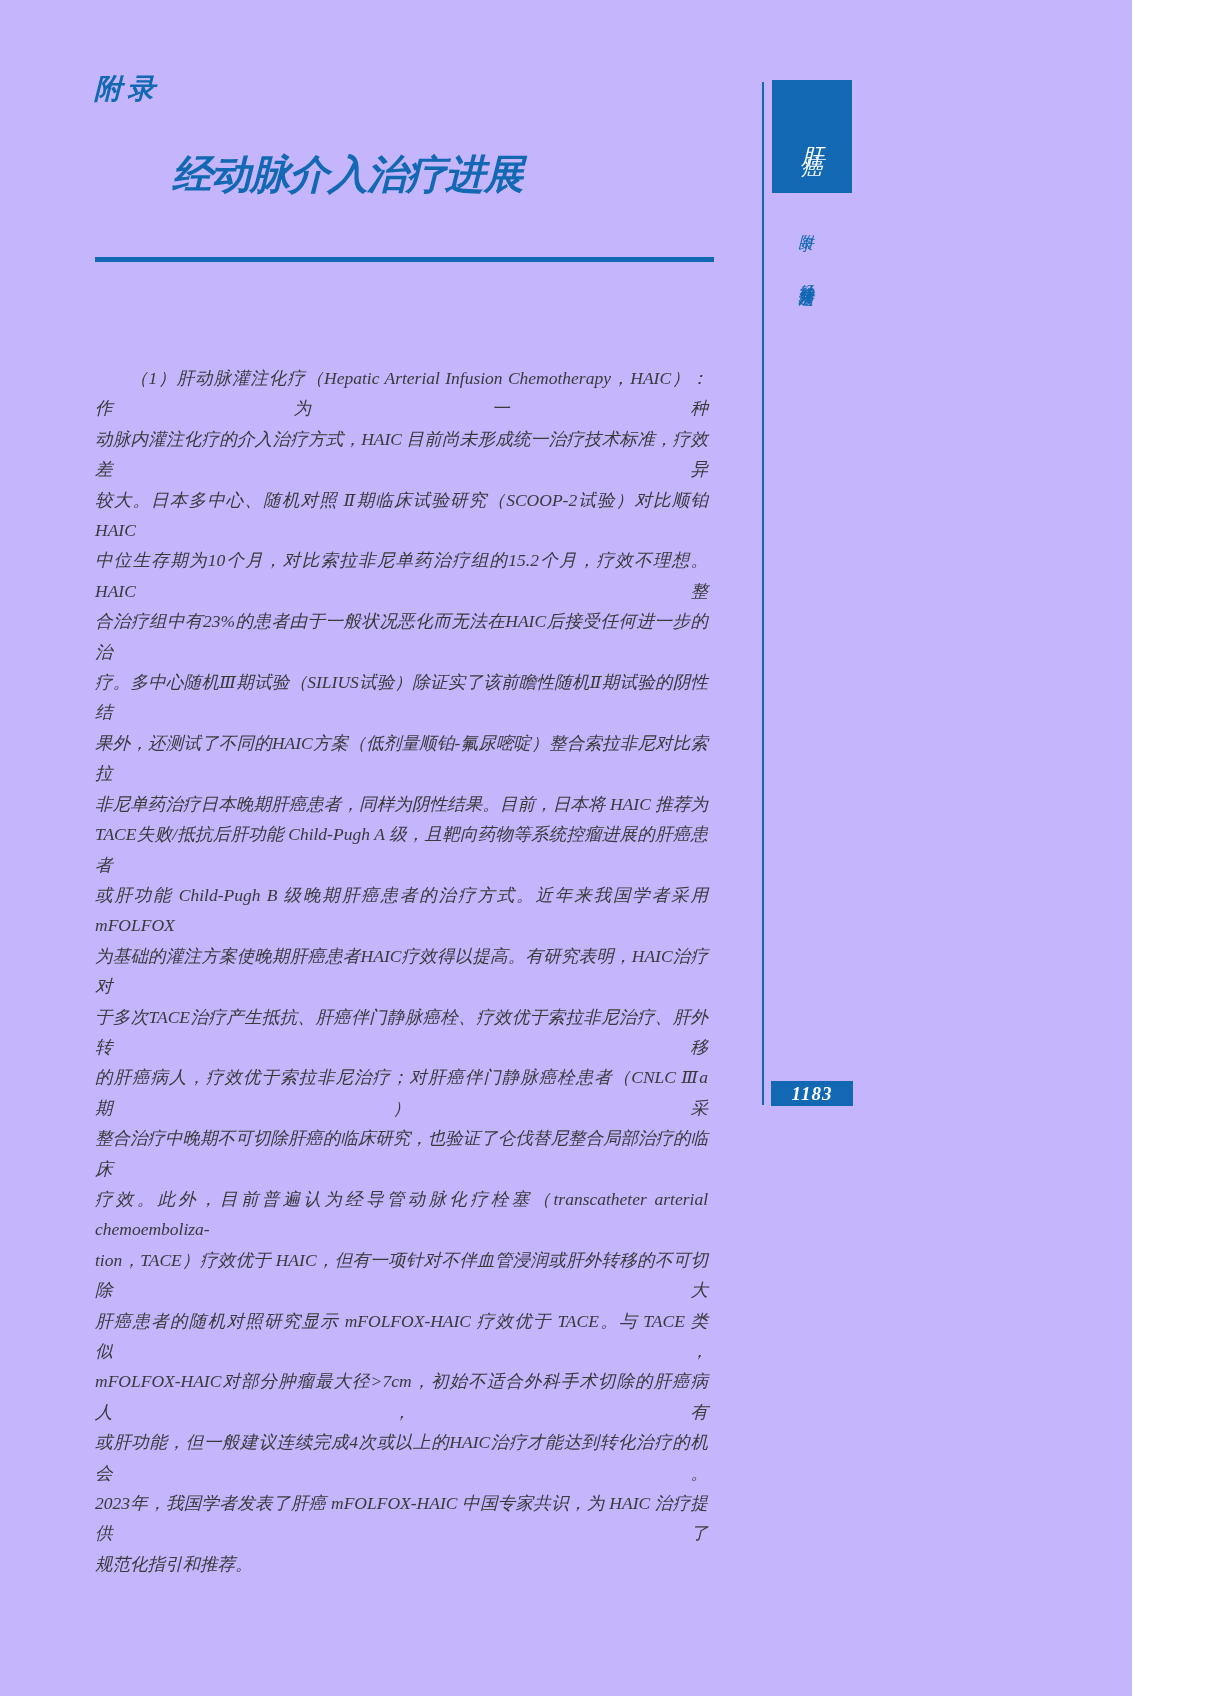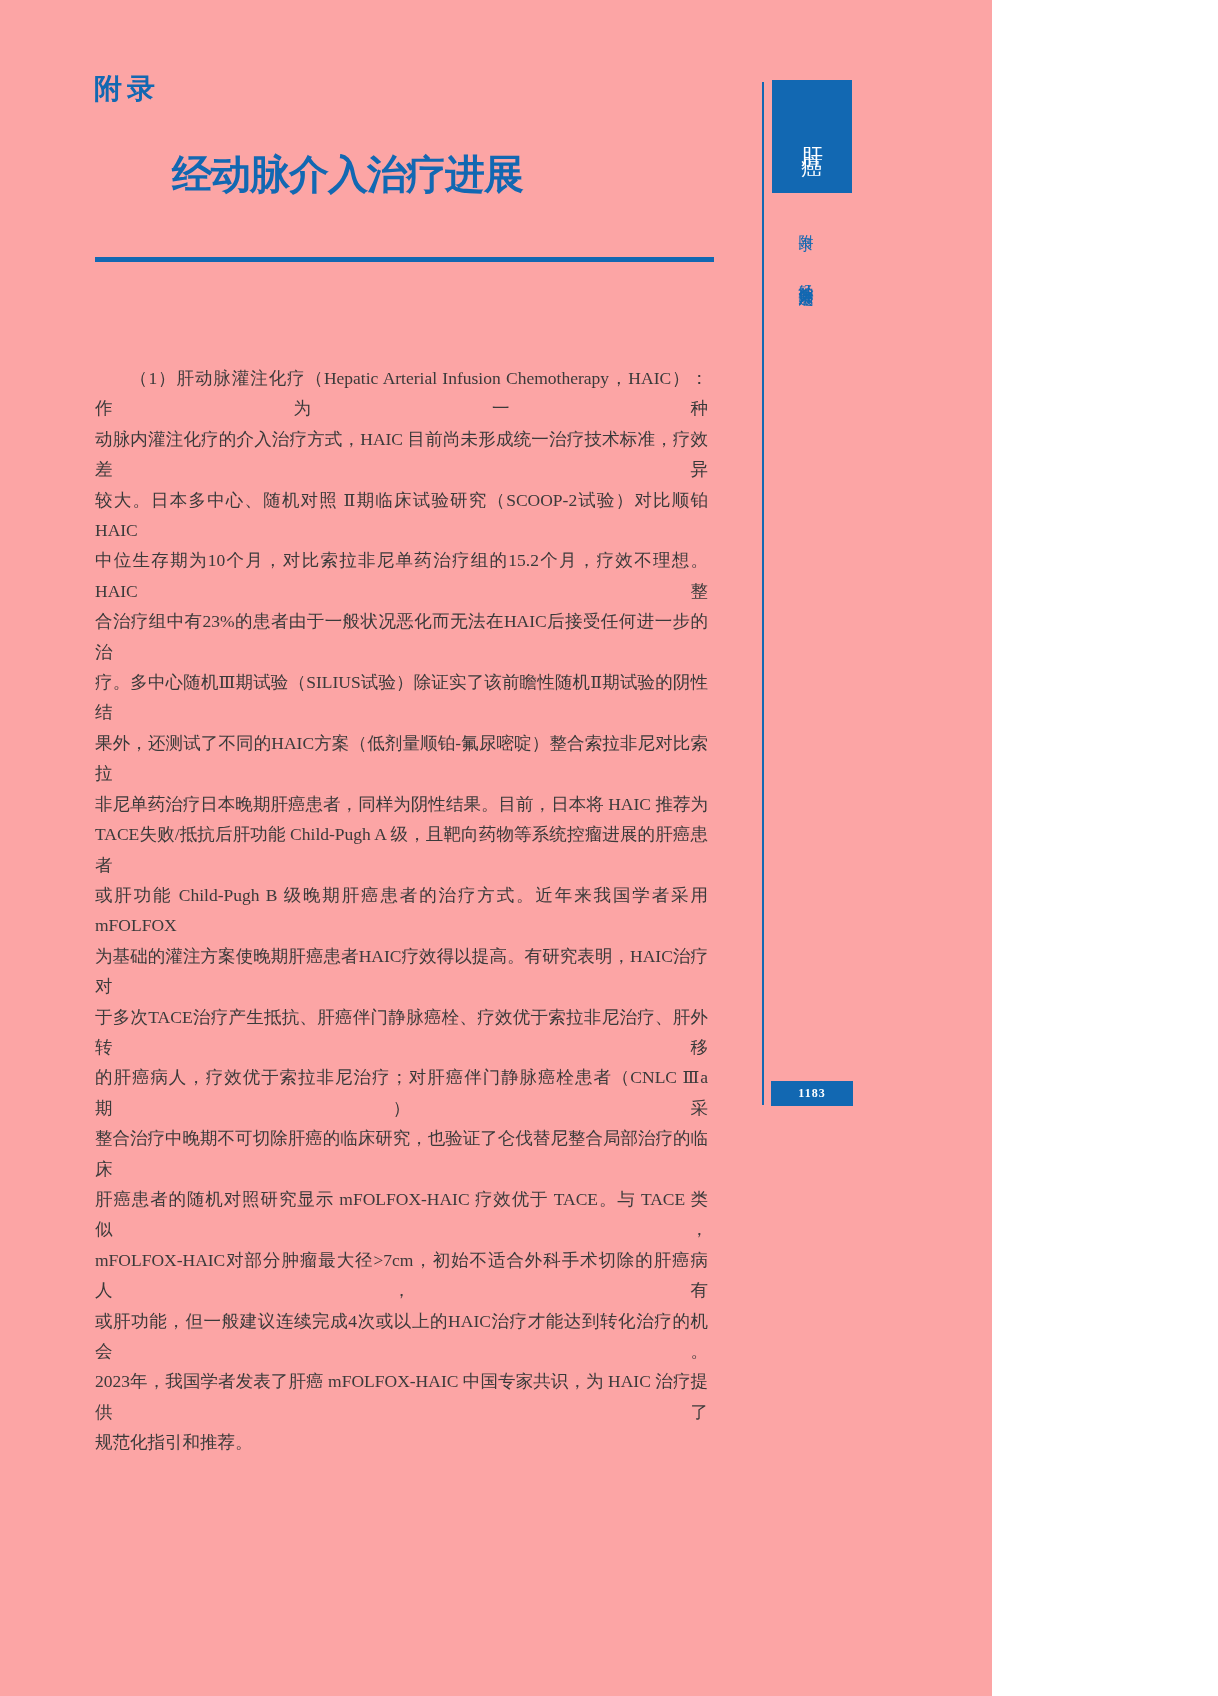--- a/index.html
+++ b/index.html
@@ -1,22 +1,23 @@
 <!DOCTYPE html>
 <html><head>
 <meta charset="utf-8">
 <style>
   html, body { margin: 0; padding: 0; background: #ffffff; }
   .page {
     position: relative;
-    width: 992px;
+    width: 1132px;
     height: 1696px;
-    background: #fca5a5;
+    background: #c4b5fd;
     overflow: hidden;
     font-family: "Liberation Serif", "DejaVu Serif", serif;
+    font-style: italic;
   }
   
   .section-label {
     position: absolute;
     left: 94px; top: 74px;
     font-family: "Liberation Sans", "DejaVu Sans", sans-serif;
     font-weight: 900;
     font-size: 28px;
     letter-spacing: 5px;
     color: #1268b2;
@@ -90,21 +91,21 @@
   .page-number-badge {
     position: absolute;
     left: 771px; top: 1081px;
     width: 82px; height: 25px;
     background: #1268b2;
     color: #ffffff;
     display: flex;
     align-items: center;
     justify-content: center;
     font-weight: bold;
-    font-size: 12px;
+    font-size: 19px;
     letter-spacing: 1px;
     font-family: "Liberation Serif", "DejaVu Serif", serif;
   }
 </style>
 </head>
 <body>
 
 <div class="page">
 
   <div class="section-label">附录</div>
@@ -122,20 +123,22 @@
         <div class="line">合治疗组中有23%的患者由于一般状况恶化而无法在HAIC后接受任何进一步的治</div>
         <div class="line">疗。多中心随机Ⅲ期试验（SILIUS试验）除证实了该前瞻性随机Ⅱ期试验的阴性结</div>
         <div class="line">果外，还测试了不同的HAIC方案（低剂量顺铂-氟尿嘧啶）整合索拉非尼对比索拉</div>
         <div class="line">非尼单药治疗日本晚期肝癌患者，同样为阴性结果。目前，日本将 HAIC 推荐为</div>
         <div class="line">TACE失败/抵抗后肝功能 Child-Pugh A 级，且靶向药物等系统控瘤进展的肝癌患者</div>
         <div class="line">或肝功能 Child-Pugh B 级晚期肝癌患者的治疗方式。近年来我国学者采用mFOLFOX</div>
         <div class="line">为基础的灌注方案使晚期肝癌患者HAIC疗效得以提高。有研究表明，HAIC治疗对</div>
         <div class="line">于多次TACE治疗产生抵抗、肝癌伴门静脉癌栓、疗效优于索拉非尼治疗、肝外转移</div>
         <div class="line">的肝癌病人，疗效优于索拉非尼治疗；对肝癌伴门静脉癌栓患者（CNLC Ⅲa期）采</div>
         <div class="line">整合治疗中晚期不可切除肝癌的临床研究，也验证了仑伐替尼整合局部治疗的临床</div>
+        <div class="line">疗效。此外，目前普遍认为经导管动脉化疗栓塞（transcatheter arterial chemoemboliza-</div>
+        <div class="line">tion，TACE）疗效优于 HAIC，但有一项针对不伴血管浸润或肝外转移的不可切除大</div>
         <div class="line">肝癌患者的随机对照研究显示 mFOLFOX-HAIC 疗效优于 TACE。与 TACE 类似，</div>
         <div class="line">mFOLFOX-HAIC对部分肿瘤最大径&gt;7cm，初始不适合外科手术切除的肝癌病人，有</div>
         <div class="line">或肝功能，但一般建议连续完成4次或以上的HAIC治疗才能达到转化治疗的机会。</div>
         <div class="line">2023年，我国学者发表了肝癌 mFOLFOX-HAIC 中国专家共识，为 HAIC 治疗提供了</div>
         <div class="line">规范化指引和推荐。</div>
       </div>
 
   </div>
 
   <div class="sidebar-divider"></div>

